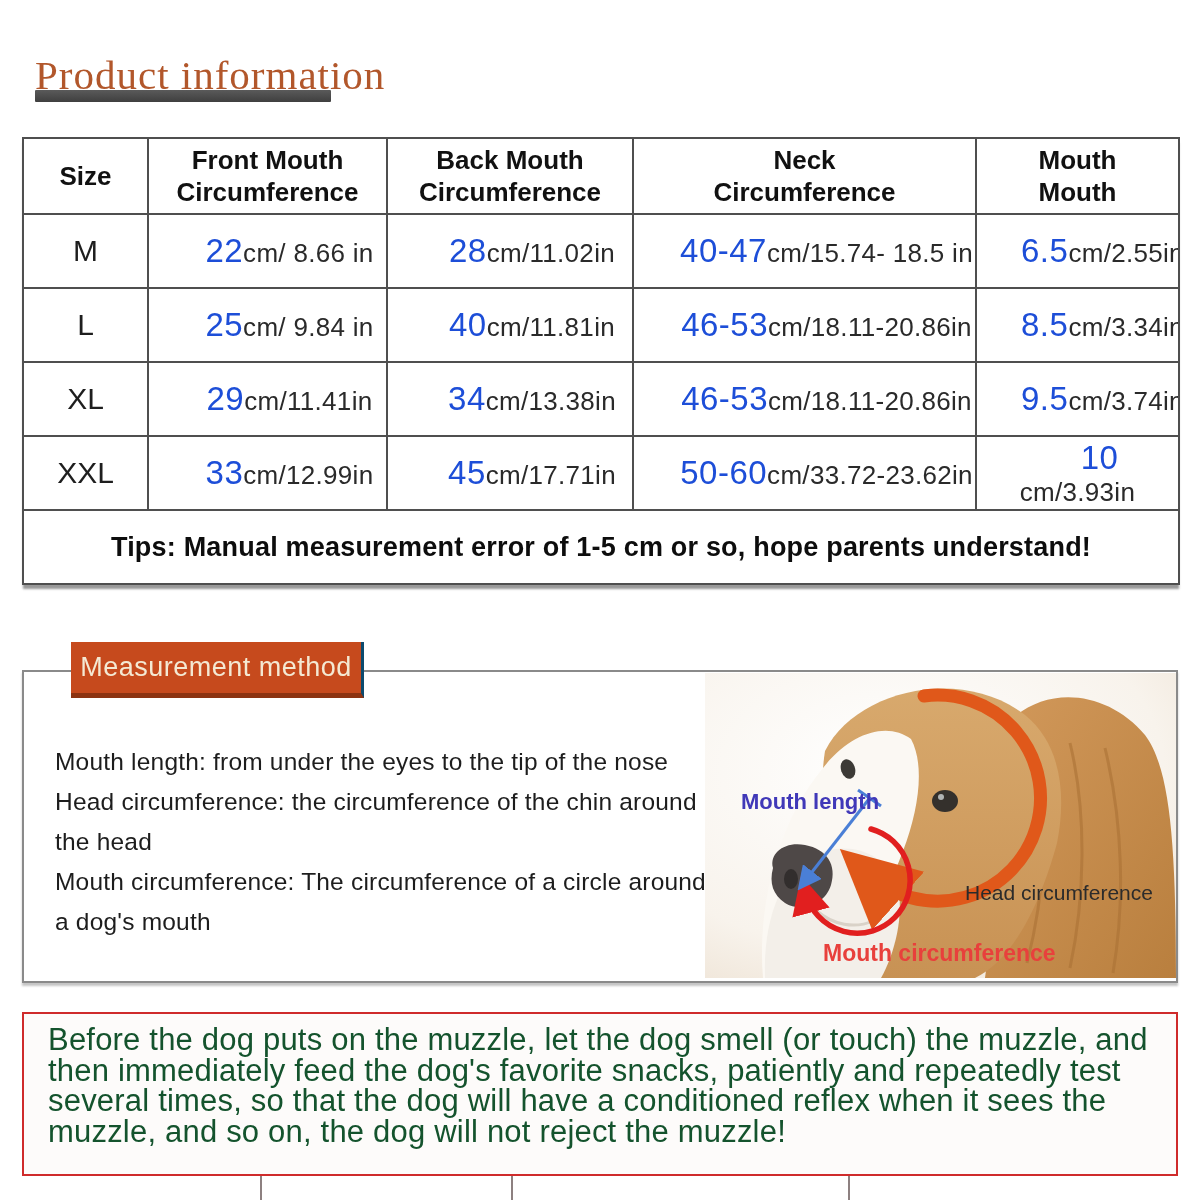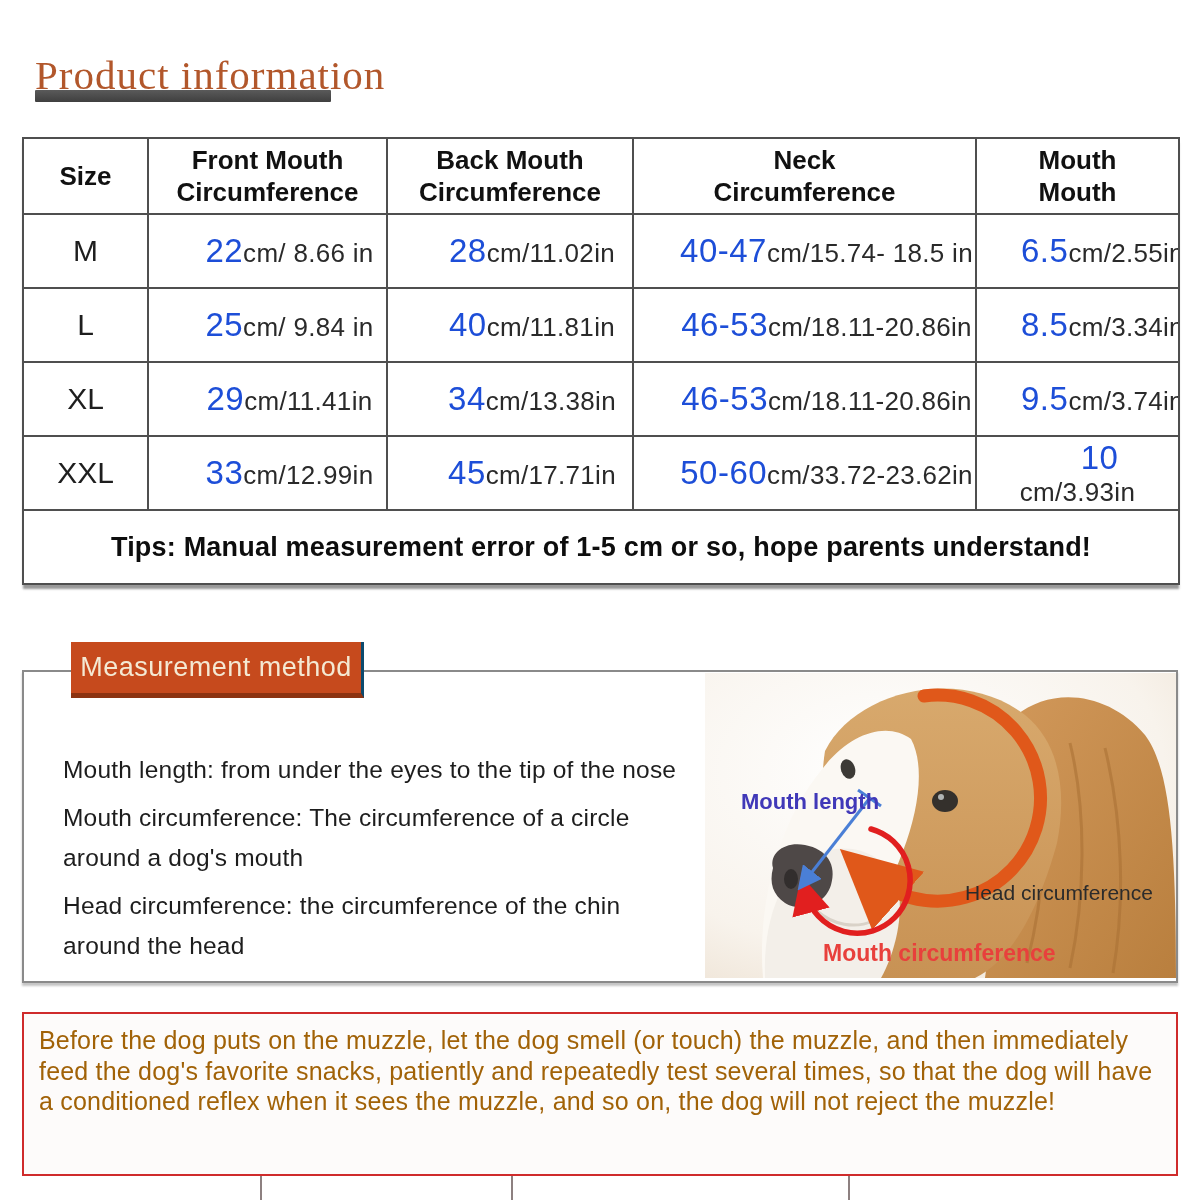--- a/index.html
+++ b/index.html
@@ -44,37 +44,37 @@
   .measure-tab{
     position:absolute;left:71px;top:642px;width:290px;height:51px;
     background:#c64a1d;border-bottom:5px solid #8c3311;border-right:3px solid #0c4a6e;
     color:#f4e9d3;font-size:27px;display:flex;align-items:center;justify-content:center;
     letter-spacing:.5px;z-index:3;
   }
   .measure-text{
     position:absolute;left:55px;top:742px;width:655px;z-index:2;
     font-size:24.5px;line-height:40px;color:#1d1d1d;letter-spacing:.2px;
   }
-  .measure-text p{margin:8px;}
+  .measure-text p{margin:0;}
   .dog-photo{
     position:absolute;left:705px;top:673px;width:471px;height:305px;z-index:1;
   }
   
   .suggestion-box{
     position:absolute;left:22px;top:1012px;width:1152px;height:160px;
     border:2px solid #cf2b2b;display:flex;background:#fdfbfa;
   }
   .suggestion-label{
     width:146px;flex:0 0 146px;background:#ee0201;color:#ffffff;
     font-size:28px;font-weight:700;display:flex;align-items:center;justify-content:center;
     letter-spacing:.3px;
   }
   .suggestion-text{
-    flex:1;padding:11px 14px 0 15px;color:#a16207;
-    font-size:25px;line-height:30.5px;letter-spacing:.2px;
+    flex:1;padding:11px 14px 0 24px;color:#14532d;
+    font-size:31px;line-height:30.5px;letter-spacing:.2px;
   }
   
   .tick{position:absolute;top:1176px;width:2px;height:24px;background:#8d8080;}
   .tick.t1{left:260px;} .tick.t2{left:511px;} .tick.t3{left:848px;}
 </style>
 </head>
 <body>
 
 <div class="page-title">Product information</div>
 <div class="title-underline"></div>
@@ -140,22 +140,22 @@
   <tr>
     <td class="tips-cell" colspan="5">Tips: Manual measurement error of 1-5 cm or so, hope parents understand!</td>
   </tr>
 </tbody>
   </table>
 
 <div class="measure-tab">Measurement method</div>
 <div class="measure-box"></div>
 <div class="measure-text">
   <p>Mouth length: from under the eyes to the tip of the nose</p>
+  <p>Head circumference: the circumference of the chin around the head</p>
   <p>Mouth circumference: The circumference of a circle around a dog's mouth</p>
-  <p>Head circumference: the circumference of the chin around the head</p>
 </div>
 
 <svg class="dog-photo" viewBox="0 0 471 305" xmlns="http://www.w3.org/2000/svg">
   <defs>
     <radialGradient id="bgGrad" cx="38%" cy="32%" r="85%">
       <stop offset="0%" stop-color="#ffffff"></stop>
       <stop offset="70%" stop-color="#f8f3ec"></stop>
       <stop offset="100%" stop-color="#eee3d5"></stop>
     </radialGradient>
     <linearGradient id="furEar" x1="0" y1="0" x2="1" y2="1">

